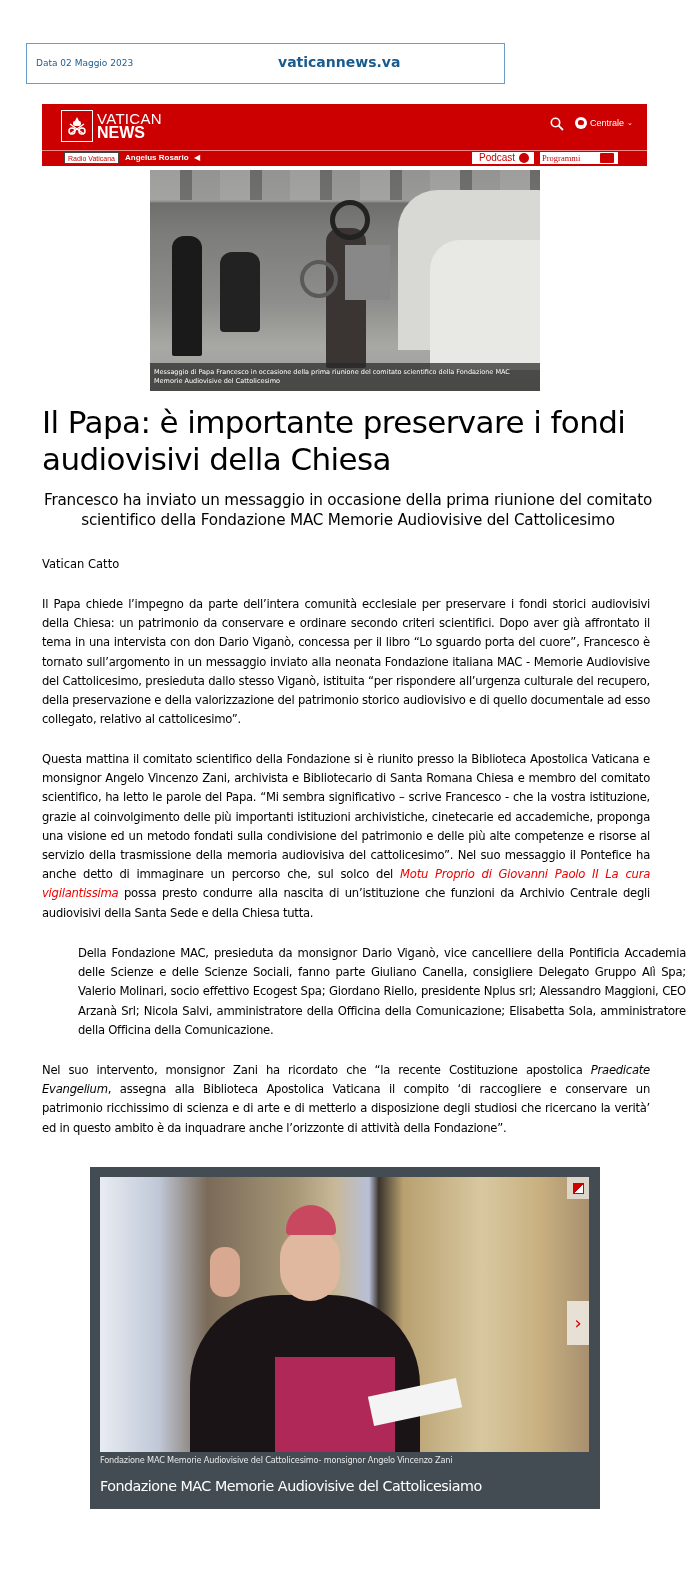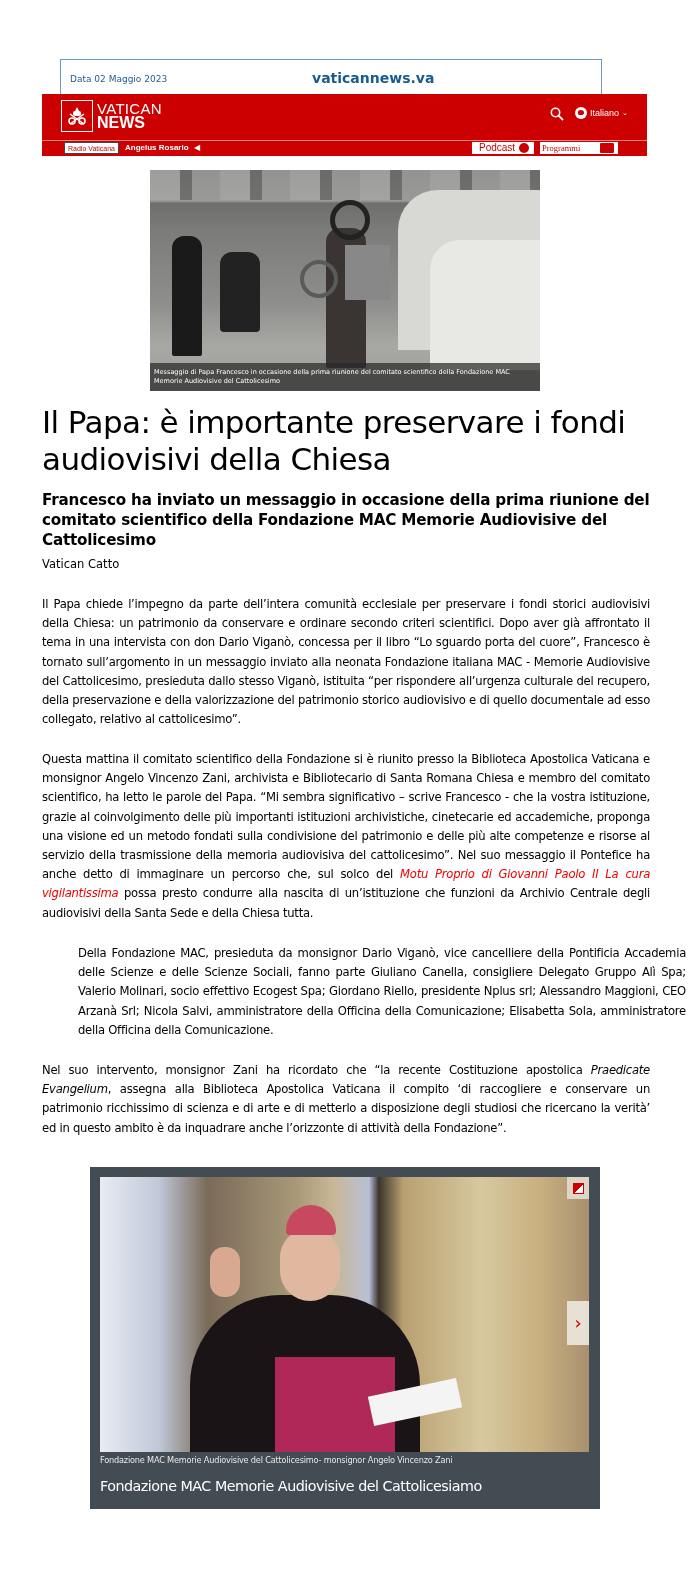--- a/index.html
+++ b/index.html
@@ -1,27 +1,27 @@
 <!DOCTYPE html>
 <html><head>
 <meta charset="utf-8">
 <style>
   * { box-sizing: border-box; margin: 0; padding: 0; }
   html, body { width: 700px; height: 1595px; background: #fff; overflow: hidden; }
   body { font-family: "DejaVu Sans", sans-serif; color: #000; position: relative; }
 
   .topbox {
-    position: absolute; left: 60px; top: 43px; width: 542px; height: 41px;
-    border: 1.5px solid #6a9bc9; background: #fff; margin-top: 16px;
+    position: absolute; left: 26px; top: 43px; width: 479px; height: 41px;
+    border: 1.5px solid #6a9bc9; background: #fff;
   }
   .topbox .date { position: absolute; left: 9px; top: 14px; font-size: 9px; color: #1f5c8e; }
   .topbox .site { position: absolute; left: 251px; top: 10px; font-size: 14px; font-weight: bold; color: #1a5b8e; }
 
   .navbar {
-    position: absolute; left: 42px; top: 94px; width: 605px; height: 62px; background: #cc0000;
+    position: absolute; left: 42px; top: 104px; width: 605px; height: 62px; background: #cc0000;
   }
   .navbar .sep { position: absolute; left: 0; top: 46px; width: 605px; height: 1px; background: #e88; }
   .logo { position: absolute; left: 19px; top: 5px; width: 105px; height: 33px; display: flex; align-items: center; }
   .logo .emblem { width: 32px; height: 32px; border: 1.5px solid #fff; display: flex; align-items: center; justify-content: center; color: #fff; font-size: 18px; }
   .logo .txt { margin-left: 4px; color: #fff; line-height: 14px; font-family: "Liberation Sans", sans-serif; }
   .logo .txt .l1 { font-size: 15px; font-weight: normal; letter-spacing: 0.3px; }
   .logo .txt .l2 { font-size: 16px; font-weight: bold; }
 
   .nav-items { position: absolute; left: 141px; top: 15px; display: flex; gap: 13px; }
   .nav-item { color: #fff; font-family: "Liberation Sans", sans-serif; font-size: 10.5px; font-weight: bold; position: relative; padding-bottom: 14px; }
@@ -111,21 +111,21 @@
   </div>
 
 
   <svg class="search-icon" viewBox="0 0 14 14">
     <circle cx="5.5" cy="5.5" r="4.2" fill="none" stroke="#fff" stroke-width="1.6"></circle>
     <line x1="8.6" y1="8.6" x2="13" y2="13" stroke="#fff" stroke-width="1.8"></line>
   </svg>
 
   <div class="lang">
     <span class="globe"></span>
-    <span>Italiano</span>
+    <span>Centrale</span>
     <span style="margin-left:3px;font-size:7px;">⌄</span>
   </div>
 
   <div class="sep"></div>
 
   <span class="radio-btn">Radio Vaticana</span>
   <span class="angelus">Angelus Rosario</span>
   <span class="speaker">◀</span>
 
   <div class="podcast-btn">
@@ -146,21 +146,21 @@
   <div class="p1"></div>
   <div class="p2"></div>
   <div class="p3"></div>
   <div class="proj"></div>
   <div class="reel1"></div>
   <div class="reel2"></div>
   <div class="cap">Messaggio di Papa Francesco in occasione della prima riunione del comitato scientifico della Fondazione MAC Memorie Audiovisive del Cattolicesimo</div>
 </div>
 
 <h1 class="title">Il Papa: è importante preservare i fondi audiovisivi della Chiesa</h1>
-<h2 class="subtitle" style="font-weight:bold;">Francesco ha inviato un messaggio in occasione della prima riunione del comitato scientifico della Fondazione MAC Memorie Audiovisive del Cattolicesimo</h2>
+<h2 class="subtitle" style="font-weight:normal;text-align:center;">Francesco ha inviato un messaggio in occasione della prima riunione del comitato scientifico della Fondazione MAC Memorie Audiovisive del Cattolicesimo</h2>
 <div class="byline">Vatican Catto</div>
 
 <p class="para p1">Il Papa chiede l’impegno da parte dell’intera comunità ecclesiale per preservare i fondi storici audiovisivi della Chiesa: un patrimonio da conservare e ordinare secondo criteri scientifici. Dopo aver già affrontato il tema in una intervista con don Dario Viganò, concessa per il libro “Lo sguardo porta del cuore”, Francesco è tornato sull’argomento in un messaggio inviato alla neonata Fondazione italiana MAC - Memorie Audiovisive del Catto­licesimo, presieduta dallo stesso Viganò, istituita “per rispondere all’urgenza culturale del recupero, della preservazione e della valorizzazione del patrimonio storico audiovisivo e di quello documentale ad esso collega­to, relativo al cattolicesimo”.</p>
 
 <p class="para p2"><span>Questa mattina il comitato scientifico della Fondazione si è riunito presso la Biblioteca Apostolica Vaticana e monsignor Angelo Vincenzo Zani, archivista e Bibliotecario di Santa Romana Chiesa e membro del comitato scientifico, ha letto le parole del Papa. “Mi sembra significativo – scrive Francesco - che la vostra istituzione, grazie al coinvolgimento delle più importanti istituzioni archivistiche, cinetecarie ed accademiche, proponga una visione ed un metodo fondati sulla condivisione del patrimonio e delle più alte competenze e risorse al servizio della trasmissione della memoria audiovisiva del cattolicesimo”. Nel suo messaggio il Pontefice ha anche detto di immaginare un percorso che, sul solco del </span><span class="red">Motu Proprio di Giovanni Paolo II La cura vigilantissima</span><span> possa presto condurre alla nascita di un’istituzione che funzioni da Archivio Centrale degli audiovisivi della Santa Sede e della Chiesa tutta.</span></p>
 
 <p class="para p3">Della Fondazione MAC, presieduta da monsignor Dario Viganò,  vice cancelliere della Pontificia Accademia delle Scienze e delle Scienze Sociali, fanno parte Giuliano Canella, consigliere Delegato Gruppo Alì Spa; Valerio Molinari, socio effettivo Ecogest Spa; Giordano Riello, presidente Nplus srl; Alessandro Maggioni, CEO Arzanà Srl; Nicola Salvi, amministratore della Officina della Comunicazione; Elisabetta Sola, amministratore della Offi­cina della Comunicazione.</p>
 
 <p class="para p4"><span>Nel suo intervento, monsignor Zani ha ricordato che “la recente Costituzione apostolica </span><span class="it">Praedicate Evangelium</span><span>, assegna alla Biblioteca Apostolica Vaticana il compito ‘di raccogliere e conservare un patrimonio ricchissimo di scienza e di arte e di metterlo a disposizione degli studiosi che ricercano la verità’ ed in questo ambito è da inquadrare anche l’orizzonte di attività della Fondazione”.</span></p>
 

